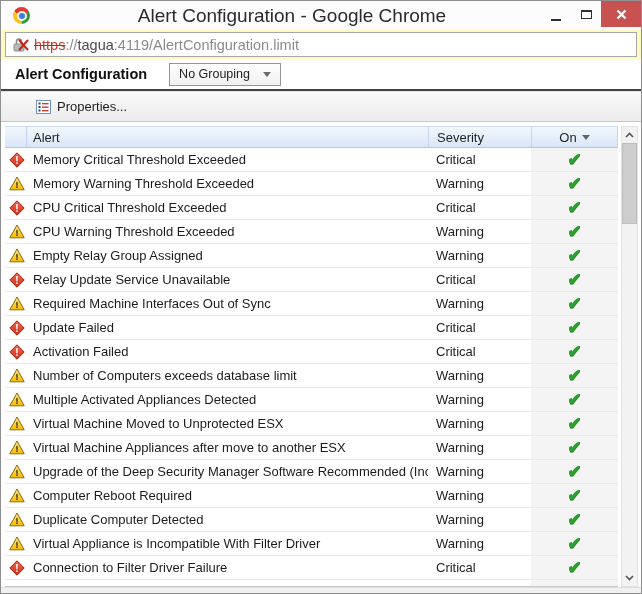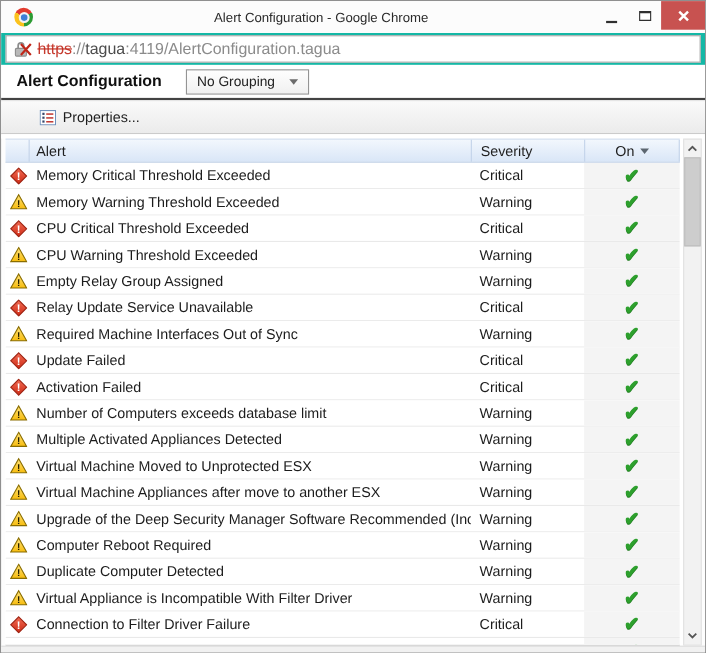--- a/index.html
+++ b/index.html
@@ -19,29 +19,29 @@
   .titlebar { height:29px; position:relative; display:flex; align-items:center; background:#fcfcfc; }
   .chrome-logo {
     width:17px; height:17px; margin-left:12px; border-radius:50%;
     background:conic-gradient(from 0deg, #e23b2e 0deg 60deg, #2d9b33 60deg 180deg, #fbc21d 180deg 300deg, #e23b2e 300deg 360deg);
     position:relative; z-index:2;
   }
   .chrome-logo::after {
     content:""; position:absolute; inset:3.5px; border-radius:50%;
     background:#3e7fd6; border:2px solid #f2f2f2;
   }
-  .win-title { position:absolute; left:60px; right:118px; text-align:center; font-size:12px; color:#2b2b2b; white-space:nowrap; }
+  .win-title { position:absolute; left:60px; right:118px; text-align:center; font-size:19px; color:#2b2b2b; white-space:nowrap; }
   .win-controls { position:absolute; right:0; top:0; display:flex; height:26px; z-index:3; }
   .wc { width:30px; height:26px; display:flex; align-items:center; justify-content:center; cursor:default; }
   .glyph-min { width:10px; height:2px; background:#2f2f2f; margin-top:12px; }
   .glyph-max { width:11px; height:9px; border:1px solid #2f2f2f; border-top-width:2px; background:#fff; }
   .wc.close { width:40px; background:#c85250; }
 
   
-  .urlrow { height:29px; padding:2px 4px 2px 4px; background:#14b8a6; }
+  .urlrow { height:29px; padding:2px 4px 2px 4px; background:#fef9c3; }
   .urlbox {
     height:25px; border:1px solid #a6a6a6; background:#fff;
     display:flex; align-items:center; padding:0 6px; font-size:14.5px; white-space:nowrap;
   }
   .lockicon { width:18px; height:16px; margin-right:4px; flex:none; }
   .scheme { color:#c63b2f; text-decoration:line-through; text-decoration-color:#c0271a; }
   .urlsep, .urlrest { color:#8b8b8b; }
   .urlhost { color:#4c4c4c; }
 
   
@@ -121,21 +121,21 @@
   <div class="urlrow">
     <div class="urlbox">
       <svg class="lockicon" viewBox="0 0 18 16">
         <rect x="2" y="7" width="10" height="7" rx="1" fill="#b9b9b9" stroke="#8d8d8d"></rect>
         <path d="M4.5 7 V4.5 a2.5 2.5 0 0 1 5 0 V7" fill="none" stroke="#8d8d8d" stroke-width="1.6"></path>
         <path d="M7 3 L16 13 M16 3 L7 13" stroke="#c0271a" stroke-width="2"></path>
       </svg>
       <span class="scheme">https</span>
         <span class="urlsep">://</span>
         <span class="urlhost">tagua</span>
-        <span class="urlrest">:4119/AlertConfiguration.tagua</span>
+        <span class="urlrest">:4119/AlertConfiguration.limit</span>
     </div>
   </div>
 
   <div class="appheader">
     <span class="app-title">Alert Configuration</span>
     <div class="grouping">
       <span>No Grouping</span>
       <span class="dd-arrow"></span>
     </div>
   </div>

